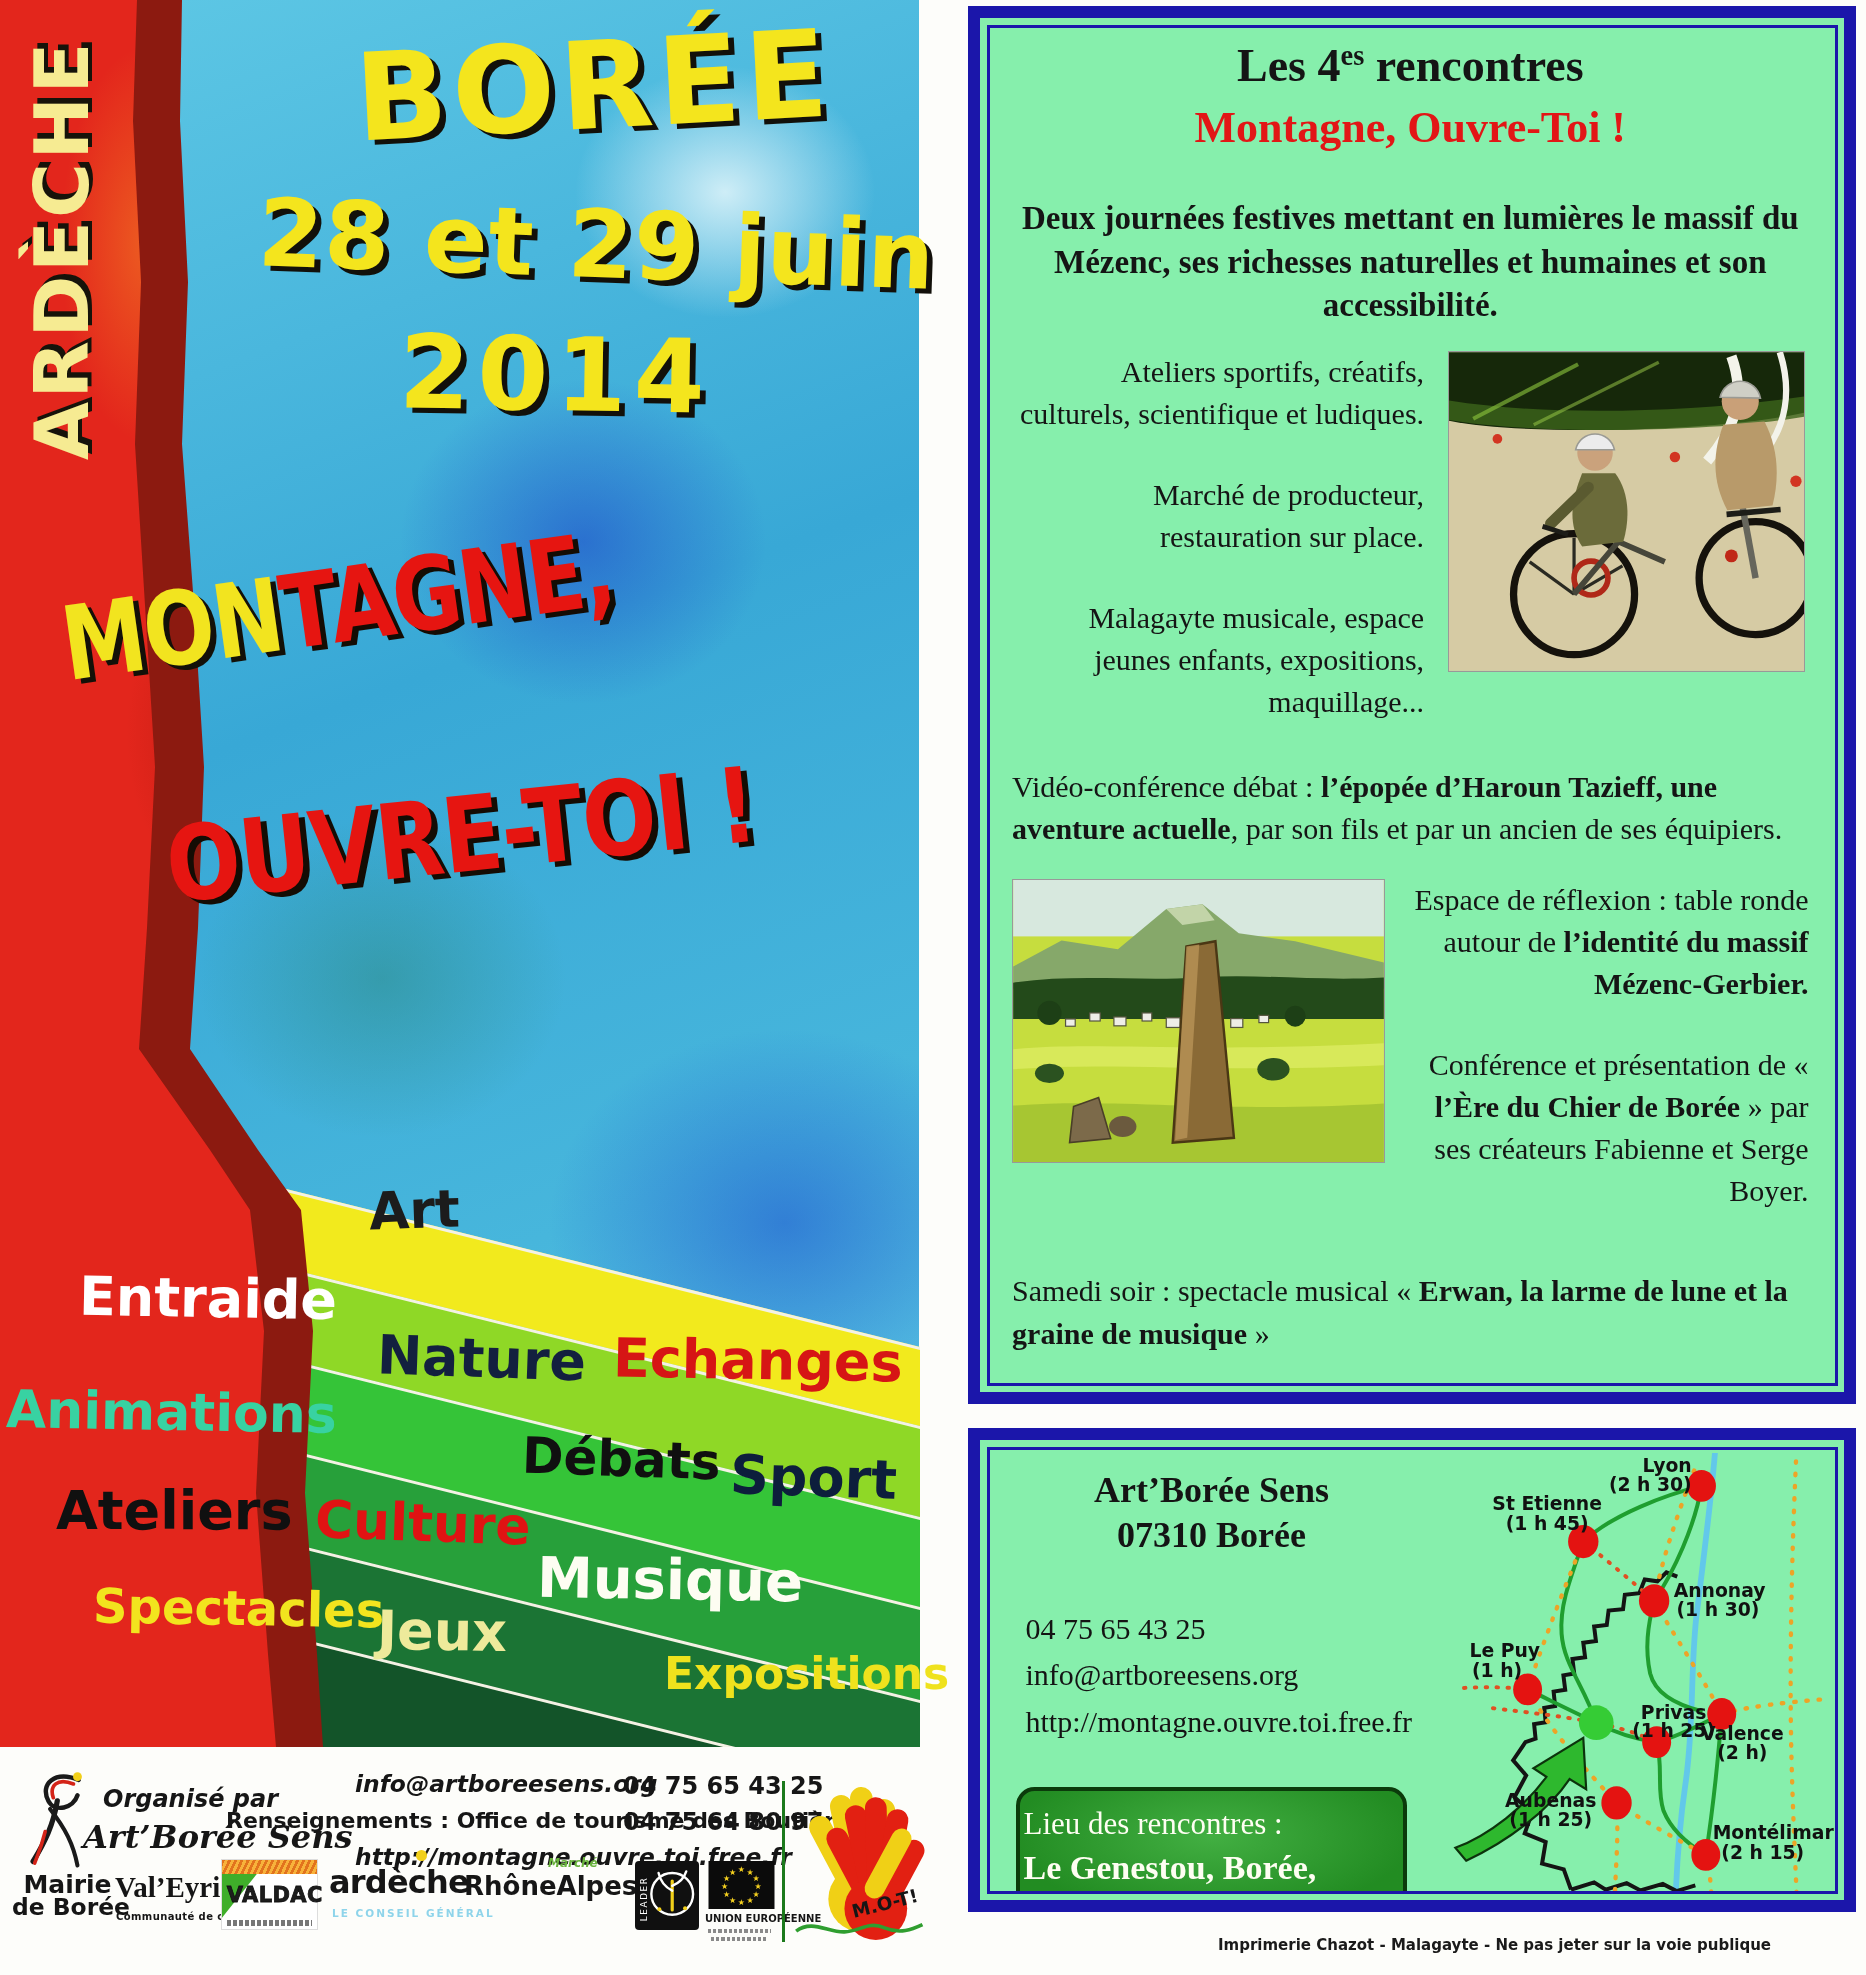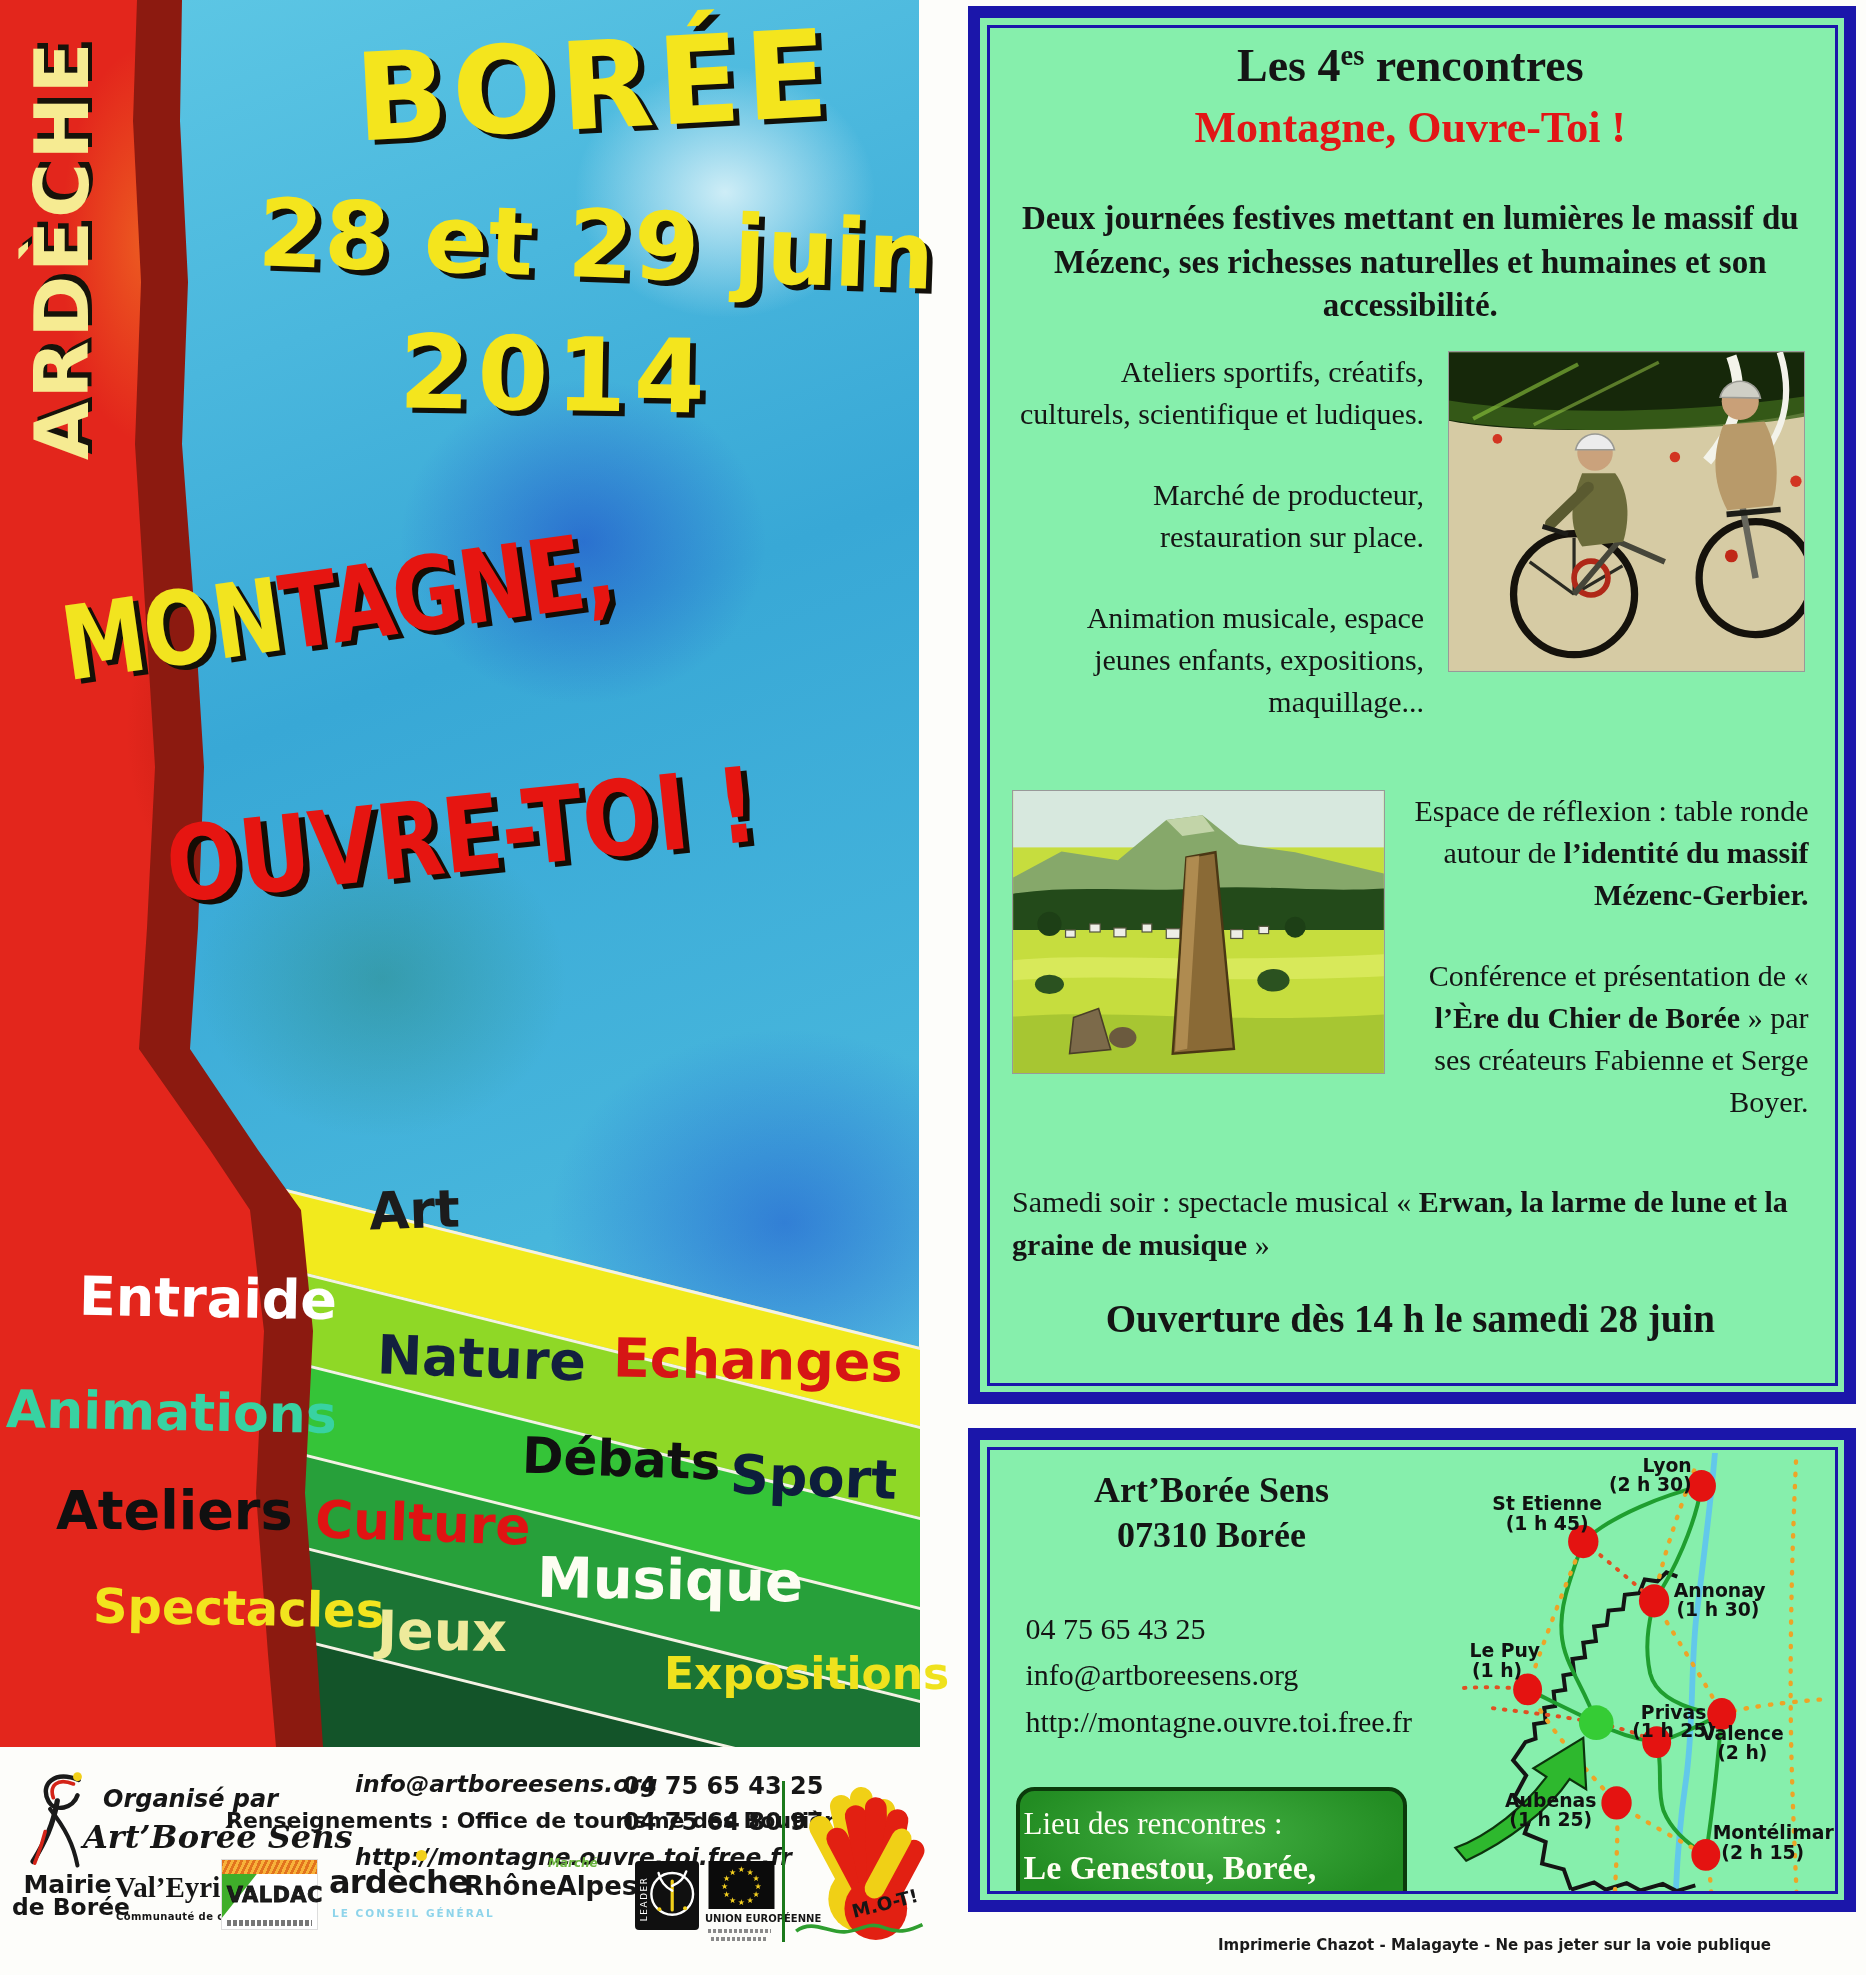--- a/index.html
+++ b/index.html
@@ -235,21 +235,21 @@
         <div class="ip-sub" style="color: rgb(226, 22, 22);">Montagne, Ouvre-Toi !</div>
         <div class="ip-intro">
           <div>Deux journées festives mettant en lumières le massif du</div>
           <div>Mézenc, ses richesses naturelles et humaines et son accessibilité.</div>
         </div>
 
         <div class="cols">
           <div style="width:412px;">
             <p>Ateliers sportifs, créatifs, culturels, scientifique et ludiques.</p>
             <p>Marché de producteur, restauration sur place.</p>
-            <p>Animation musicale, espace jeunes enfants, expositions, maquillage...</p>
+            <p>Malagayte musicale, espace jeunes enfants, expositions, maquillage...</p>
           </div>
           <svg class="photo" width="355" height="319" viewBox="0 0 880 790">
             <rect width="880" height="790" fill="#d6cba4"></rect>
             <path d="M0,0 H880 V150 C680,195 200,210 0,170 Z" fill="#16280a"></path>
             <path d="M0,120 C250,160 600,150 880,110 V160 C650,200 220,205 0,168 Z" fill="#3c641a" opacity=".8"></path>
             <line x1="60" y1="165" x2="320" y2="30" stroke="#8fc83e" stroke-width="10" opacity=".6"></line>
             <line x1="210" y1="180" x2="520" y2="25" stroke="#9fd04a" stroke-width="8" opacity=".5"></line>
             <path d="M700,10 C740,120 700,200 640,270" stroke="#f3f3ea" stroke-width="26" fill="none"></path>
             <path d="M820,0 C852,100 832,185 782,250" stroke="#f3f3ea" stroke-width="16" fill="none"></path>
             <circle cx="120" cy="215" r="12" fill="#d23522"></circle>
@@ -269,20 +269,21 @@
             <line x1="760" y1="560" x2="718" y2="330" stroke="#66665c" stroke-width="16"></line>
             <path d="M680,180 C648,262 658,332 690,392 L802,380 C822,300 812,230 782,172 Z" fill="#b89a6a"></path>
             <circle cx="722" cy="122" r="46" fill="#c9a078"></circle>
             <path d="M672,112 A 51,51 0 0 1 772,114 Z" fill="#cfcfc6" stroke="#9a9a94" stroke-width="4"></path>
             <line x1="688" y1="402" x2="822" y2="390" stroke="#1d1d18" stroke-width="14"></line>
             <circle cx="700" cy="505" r="16" fill="#c02818"></circle>
             <circle cx="860" cy="320" r="14" fill="#d23522"></circle>
           </svg>
         </div>
 
+        <div class="wide"><span>Vidéo-conférence débat : </span><span class="b">l’épopée d’Haroun Tazieff, une aventure actuelle</span><span>, par son fils et par un ancien de ses équipiers.</span></div>
 
         <div class="cols" style="margin-top:28px;">
           <svg class="photo" width="371" height="282" viewBox="0 0 920 700">
             <rect width="920" height="700" fill="#c6dd3e"></rect>
             <rect width="920" height="140" fill="#d7e8de"></rect>
             <path d="M0,215 L120,150 L260,172 L380,72 L470,60 L560,132 L700,152 L920,205 L920,270 L0,270 Z" fill="#86a86a"></path>
             <path d="M380,72 L470,60 L500,100 L420,112 Z" fill="#c2d4a8"></path>
             <path d="M0,255 C150,232 310,252 460,242 C610,232 760,252 920,242 V345 H0 Z" fill="#234a1a"></path>
             <g fill="#eeeee6" stroke="#55553f" stroke-width="3">
               <rect x="190" y="330" width="26" height="20"></rect>

